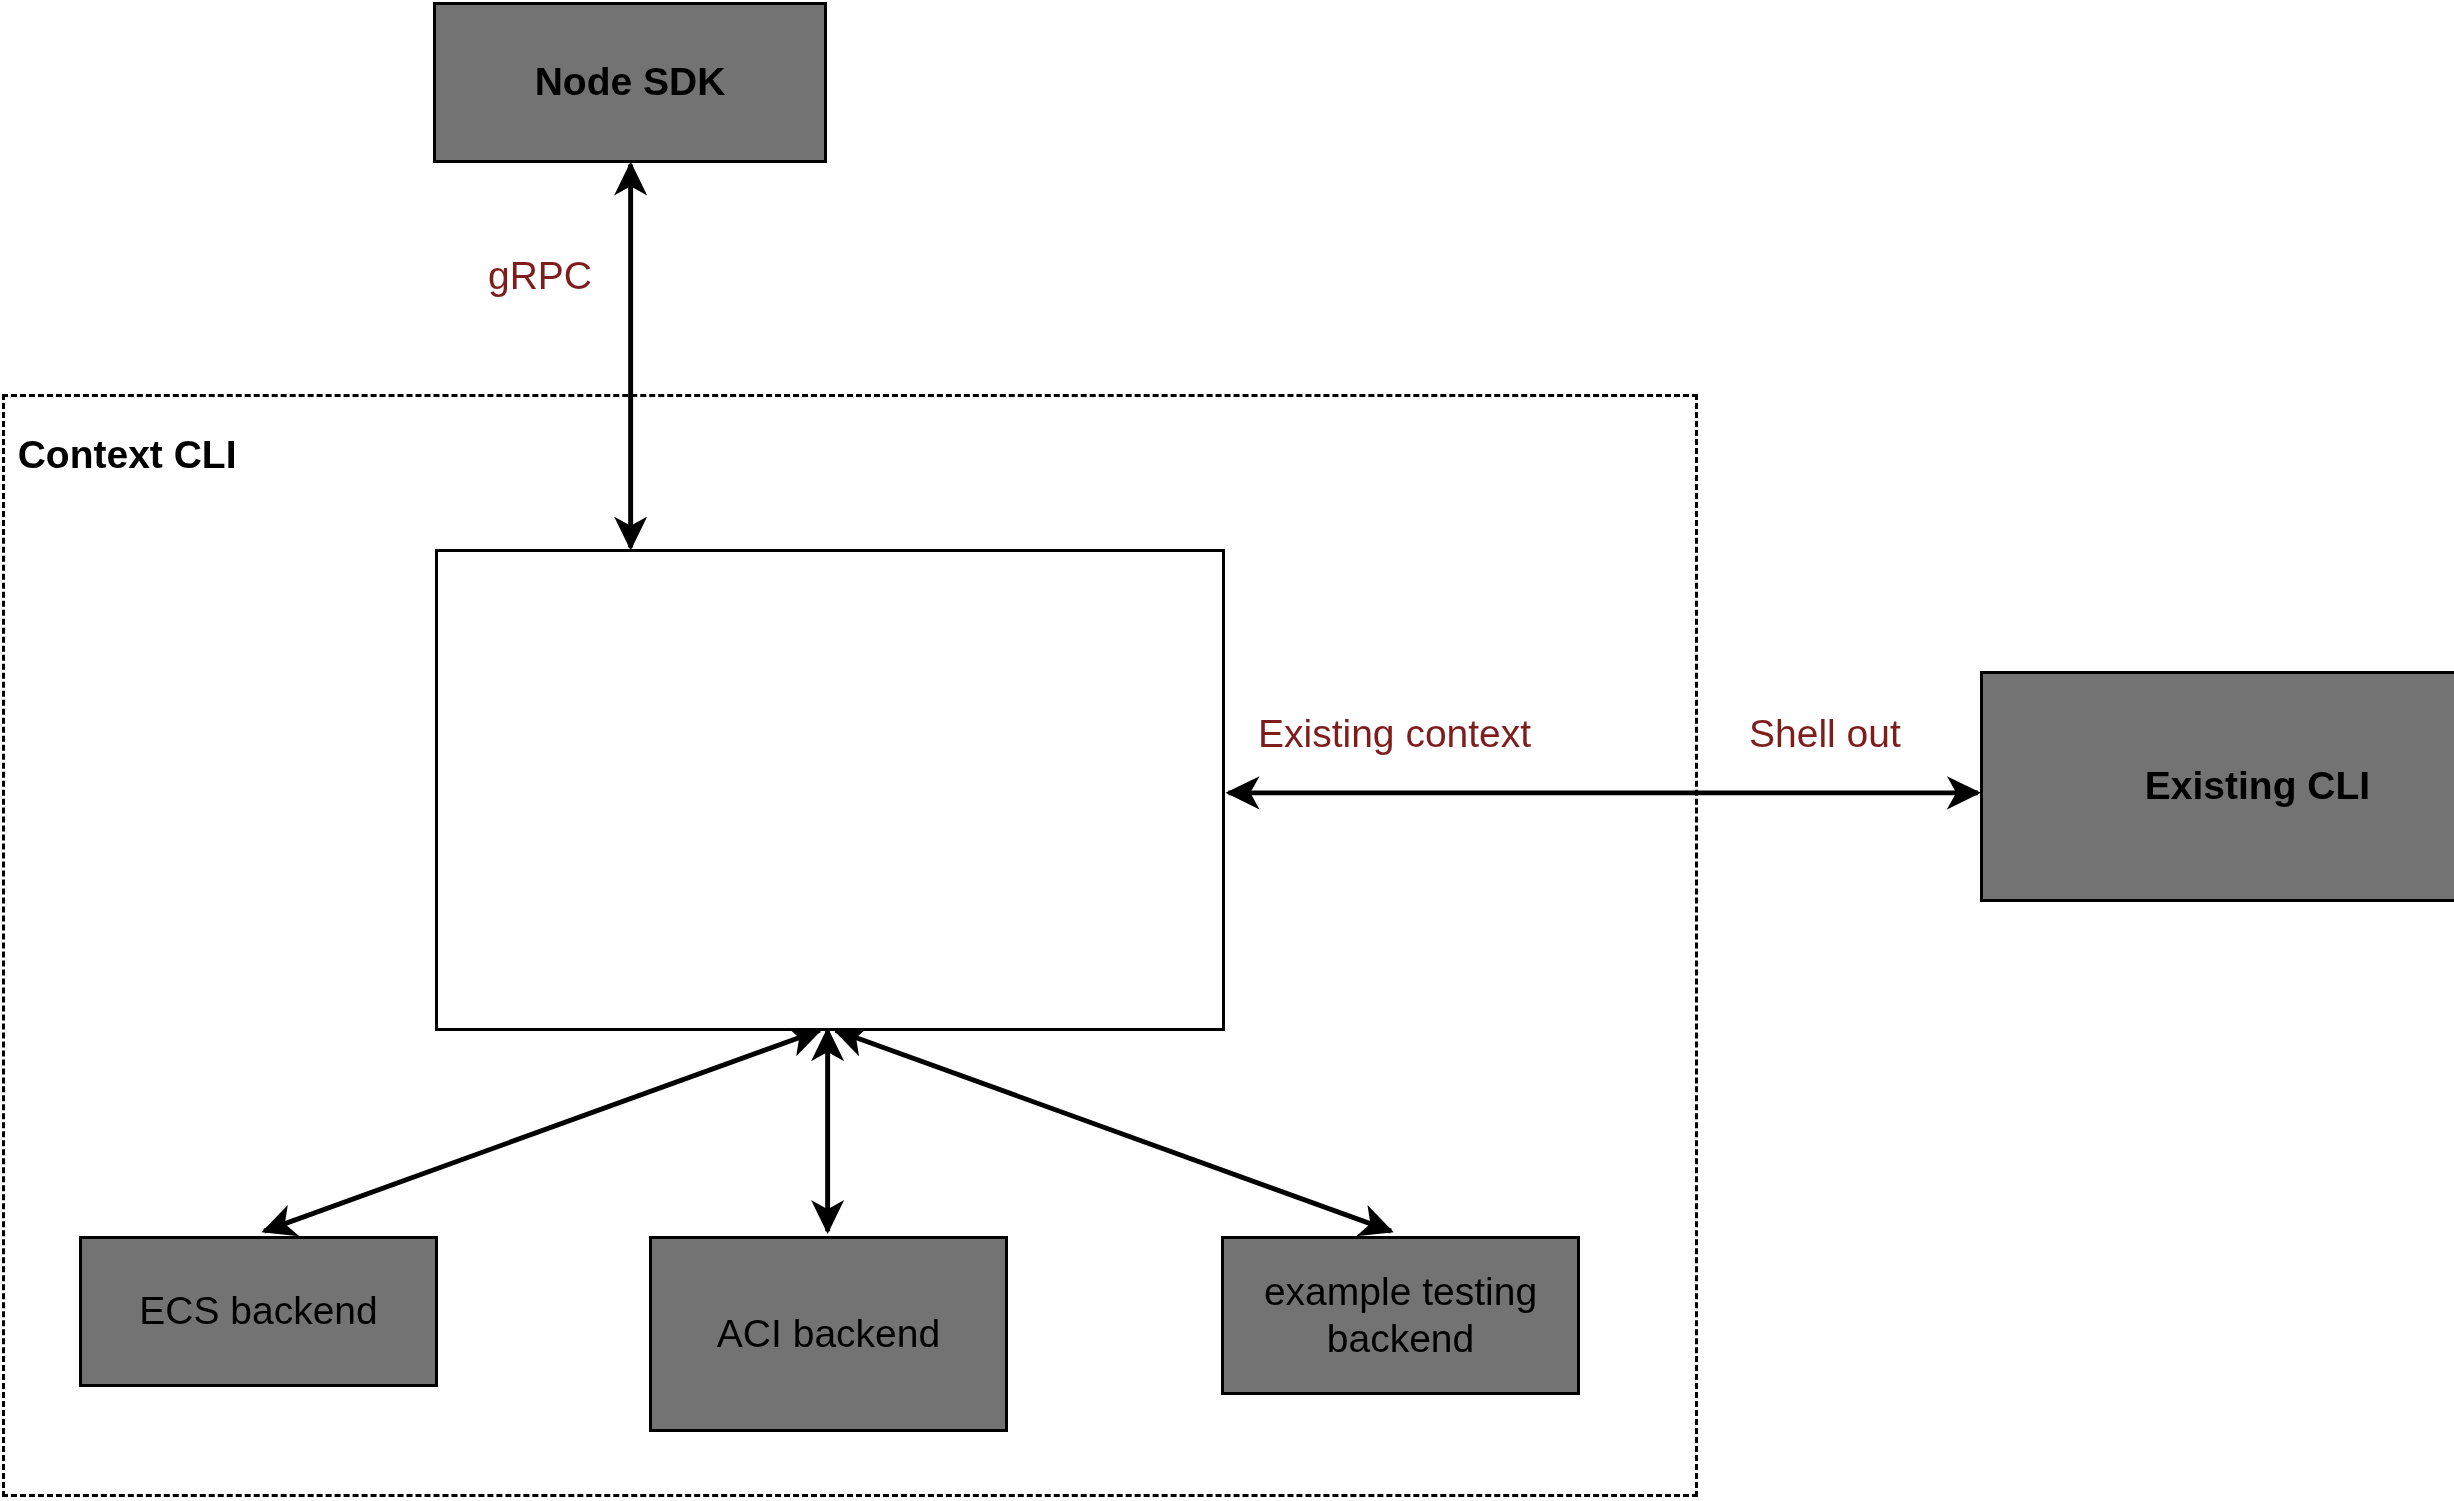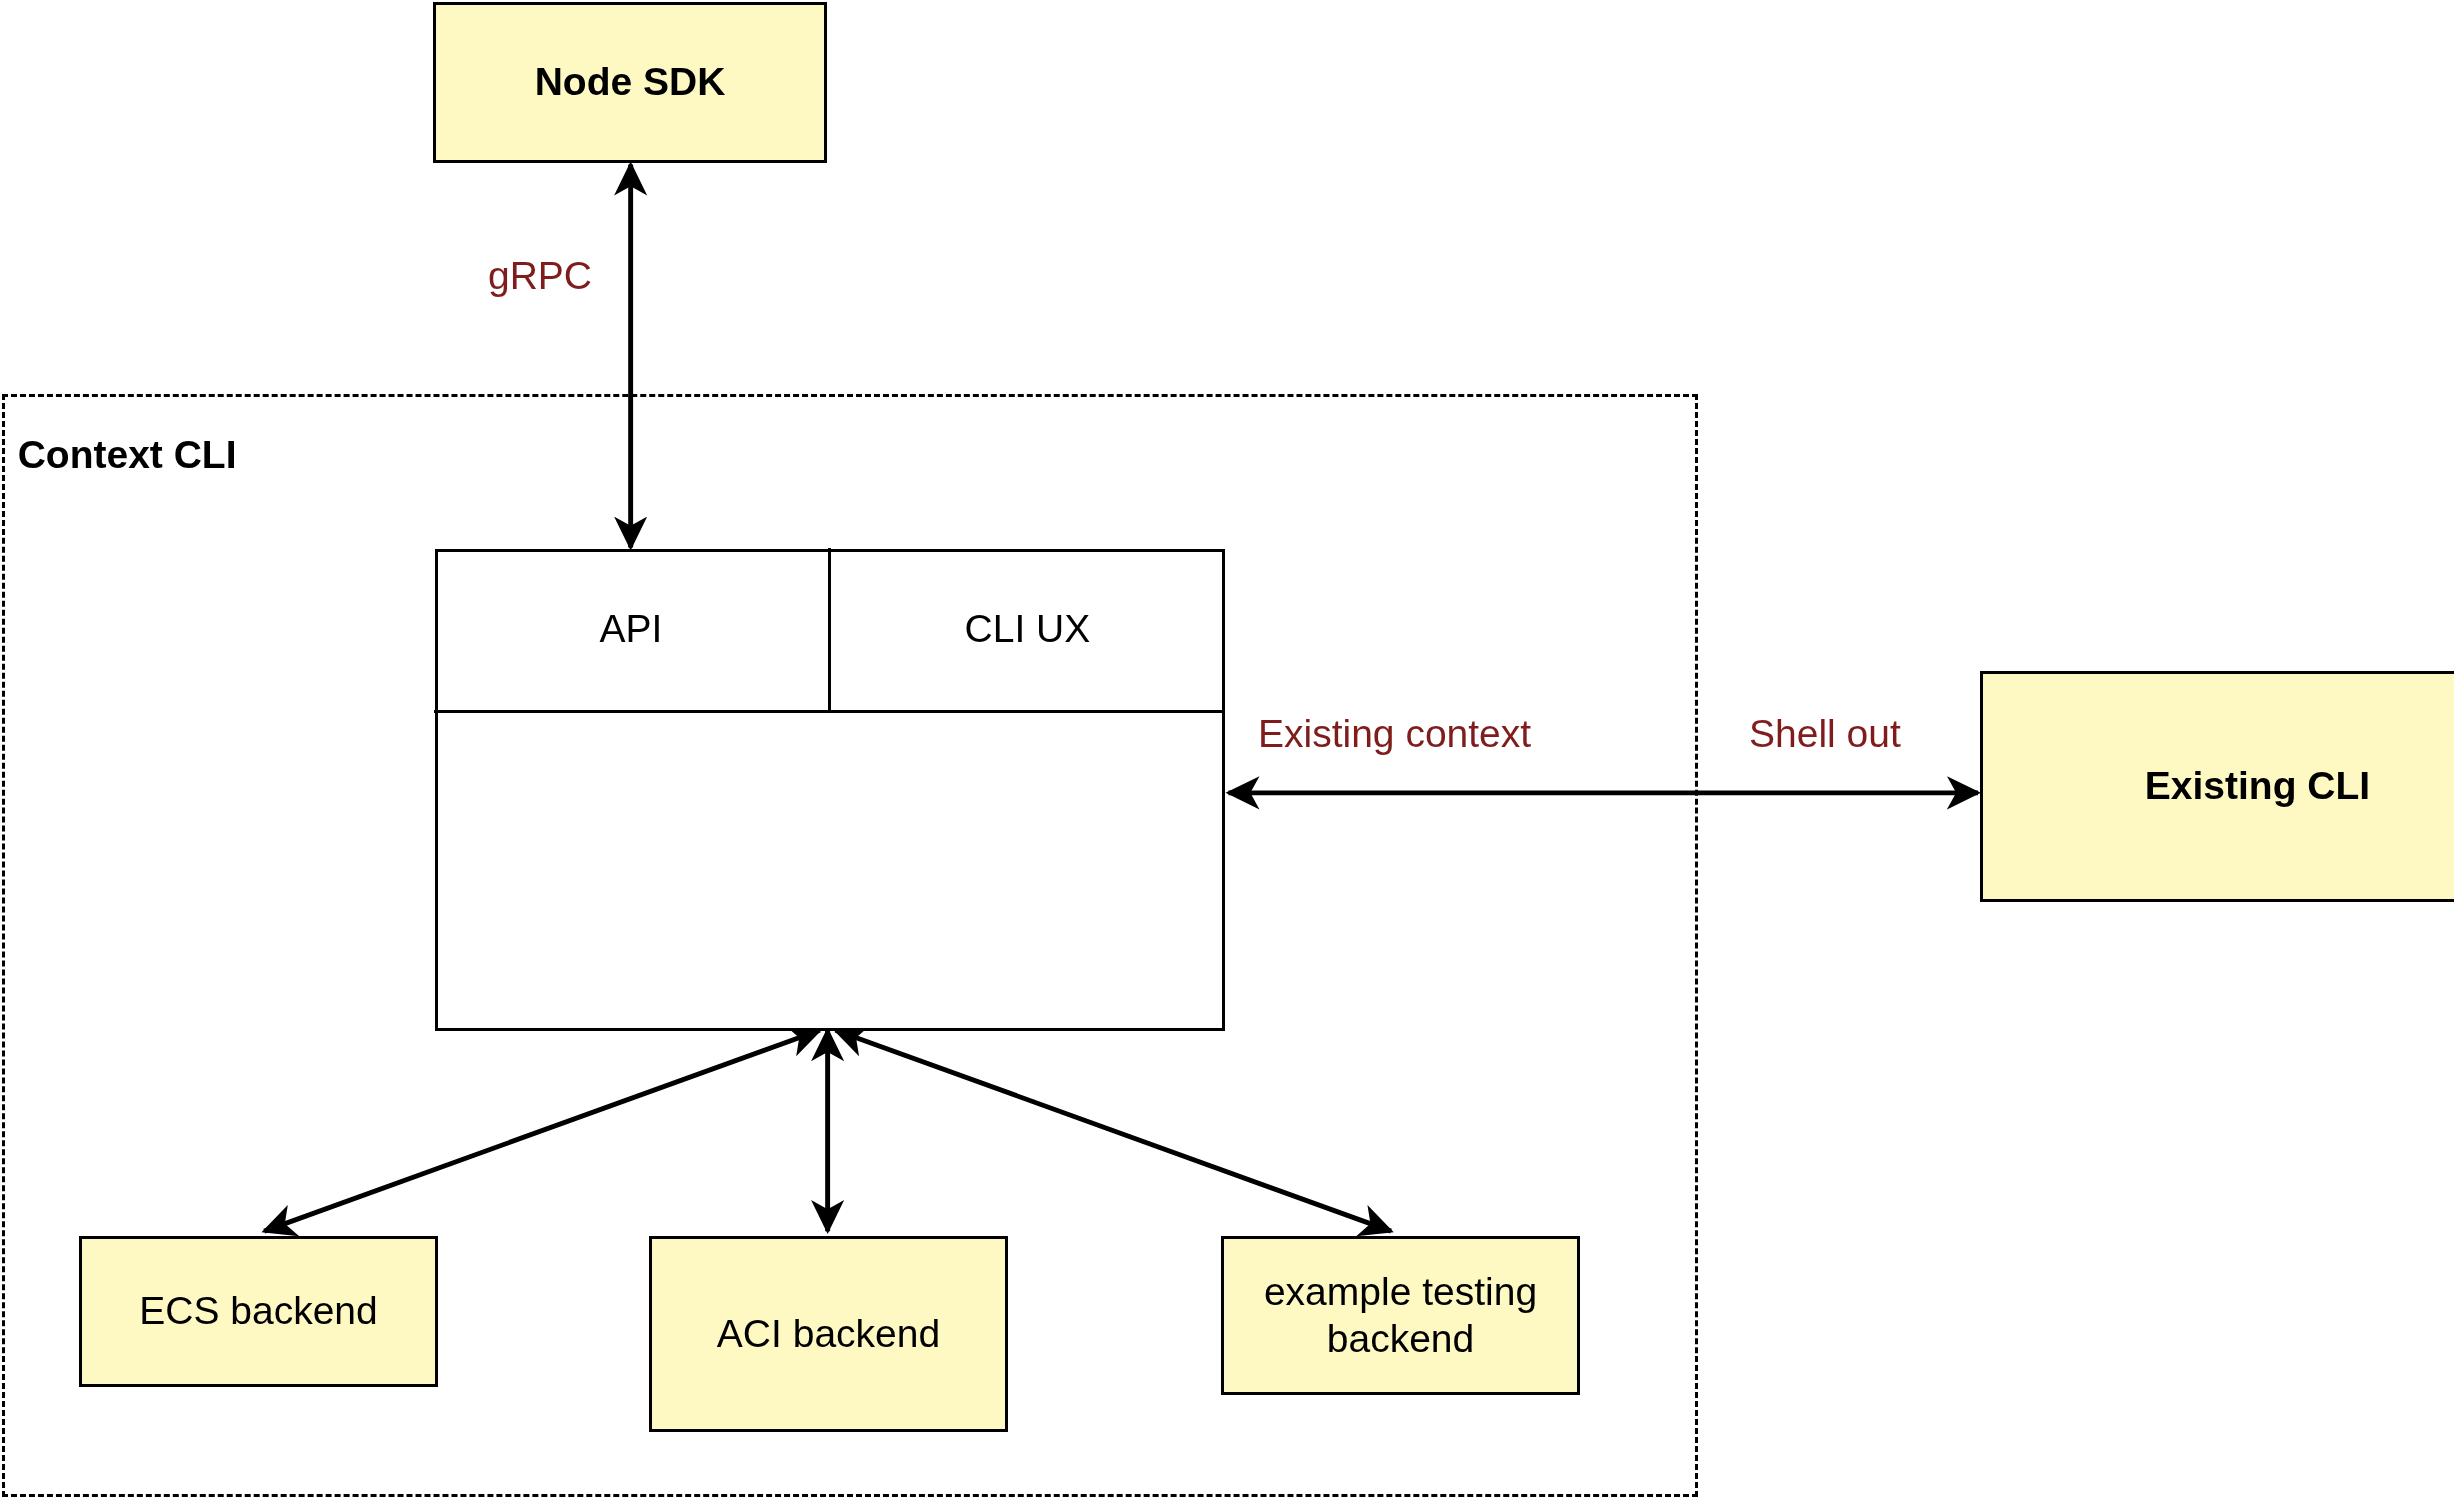--- a/index.html
+++ b/index.html
@@ -20,21 +20,21 @@
     position: absolute;
     left: 0;
     top: 0;
     width: 2455px;
     height: 1501px;
   }
   .node-box {
     position: absolute;
     box-sizing: border-box;
     border: 3.9px solid #000000;
-    background: #fef9c3;
+    background: #737373;
     display: flex;
     align-items: center;
     justify-content: center;
     text-align: center;
     color: #000000;
   }
   .node-label {
     font-size: 39px;
     line-height: 1.18;
     white-space: pre-line;
@@ -127,28 +127,20 @@
   <div class="group-title" style="left:17.7px; top:433px;">Context CLI</div>
 
   <div class="node-box" style="left:433px; top:2px; width:394px; height:161px;">
     <span class="node-label bold">Node SDK</span>
   </div>
 
   <div class="edge-label" style="left:488px; top:254px;">gRPC</div>
 
   <div class="stack" style="left:435px; top:549px; width:790px; height:482px;">
 
-    <div class="stack-row divided-bottom" style="left:-3.9px; top:-3.9px; width:790px; height:165px; display:flex;">
-      <div class="stack-cell right-border" style="width:50.2%;">
-        <span>API</span>
-      </div>
-      <div class="stack-cell" style="width:49.8%;">
-        <span>CLI UX</span>
-      </div>
-    </div>
 
 
   </div>
 
   <div class="edge-label" style="left:1258px; top:712px;">Existing context</div>
   <div class="edge-label" style="left:1749px; top:712px;">Shell out</div>
 
   <div class="node-box" style="left:1980px; top:671px; width:555px; height:231px;">
     <span class="node-label bold">Existing CLI</span>
   </div>

